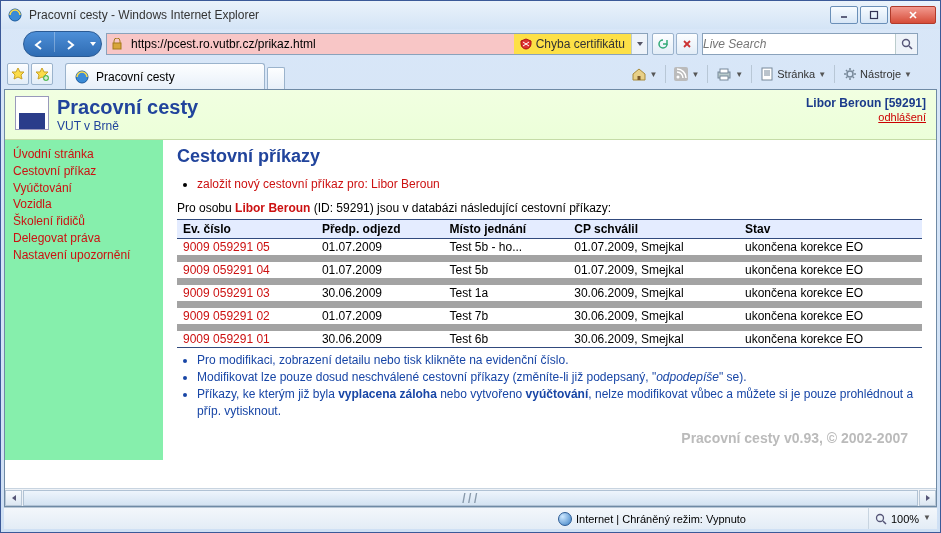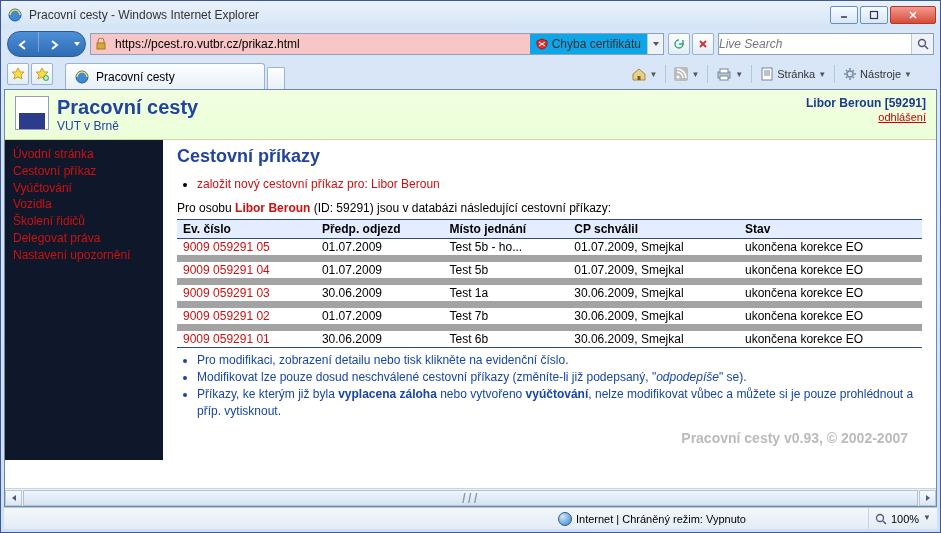--- a/index.html
+++ b/index.html
@@ -8,30 +8,30 @@
   
   .window { width: 941px; height: 533px; border: 1px solid #3b5998; background: linear-gradient(#d9e7f8, #cfe0f4); display: flex; flex-direction: column; }
   .titlebar { height: 28px; display: flex; align-items: center; padding: 0 4px 0 6px; background: linear-gradient(#eaf2fb, #d4e4f6); }
   .titlebar .ie-icon { width: 16px; height: 16px; margin-right: 6px; }
   .titlebar .title { flex: 1; color: #333; font-size: 12px; }
   .winbtns { display: flex; gap: 2px; }
   .winbtn { width: 28px; height: 18px; border: 1px solid #6a8fb8; border-radius: 2px; display:flex; align-items:center; justify-content:center; background: linear-gradient(#f7fbff,#d7e6f6); }
   .winbtn.close { background: linear-gradient(#f29a8f,#d64c38); border-color:#b03a2a; width: 46px; }
   .winbtn svg { display:block; }
 
-  .navbar { height: 30px; display:flex; align-items:center; padding: 2px 6px; gap:4px; }
+  .navbar { height: 30px; display:flex; align-items:center; padding: 2px 22px; gap:4px; }
   .navbtns { display:flex; background: linear-gradient(#4d8fd8,#2f6cb3); border-radius: 14px; border:1px solid #2a5a94; height:26px; }
   .navbtn { width: 30px; height: 26px; display:flex; align-items:center; justify-content:center; }
   .divv { width:1px; height:20px; background: rgba(255,255,255,0.3); }
   .refresh-dd { width:16px; display:flex; align-items:center; justify-content:center; }
 
   .addrwrap { flex:1; display:flex; align-items:center; background:#fff; border:1px solid #8aa2bb; height:22px; }
   .addr-lock { background:#f8c6c6; height:100%; display:flex; align-items:center; padding:0 4px; }
   .addr-text { flex:1; padding:0 4px; font-size:12px; background:#f8c6c6; height:100%; display:flex; align-items:center; border:none; outline:none; }
-  .cert-err { display:flex; align-items:center; gap:4px; background:#0ea5e9; padding:0 6px; height:100%; color:#333; }
+  .cert-err { display:flex; align-items:center; gap:4px; background:#fde047; padding:0 6px; height:100%; color:#333; }
   .addr-dd { width:16px; display:flex; align-items:center; justify-content:center; background:#eef3f9; border-left:1px solid #bcc; height:100%; }
 
   .searchwrap { width:216px; display:flex; align-items:center; background:#fff; border:1px solid #8aa2bb; height:22px; }
   .search-input { flex:1; border:none; font-style:italic; color:#888; font-size:12px; outline:none; }
   .search-go { width:22px; display:flex; align-items:center; justify-content:center; background:#eef3f9; border-left:1px solid #bcc; height:100%; }
 
   .smallnavbtns { display:flex; gap:2px; }
   .smallbtn { width:22px; height:22px; border:1px solid #9bb3cc; background: linear-gradient(#fdfeff,#e3edf7); border-radius:2px; display:flex; align-items:center; justify-content:center; }
 
   .tabbar { height: 30px; display:flex; align-items:flex-end; padding:0 6px; gap:2px; }
@@ -57,21 +57,21 @@
   .header { background: linear-gradient(#f1ffe1,#ecffd9); border-bottom:1px solid #c5dca7; padding:6px 10px; display:flex; }
   .logo { width:34px; height:34px; border:1px solid #99b; background:#fff; margin-right:8px; display:flex; align-items:flex-end; justify-content:center; }
   .logo-inner { width:26px; height:16px; background:#2a3c8a; }
   .header h1 { color:#21449c; font-size:20px; font-weight:bold; font-family: Tahoma, sans-serif; }
   .header .sub { color:#21449c; font-size:12px; }
   .header-right { margin-left:auto; text-align:right; }
   .user { font-weight:bold; color:#1a3a8a; font-size:12px; }
   .logout { color:#c00; font-size:11px; }
 
   .body { display:flex; }
-  .sidebar { width:158px; background:#0f172a; padding:6px 8px; font-size:12px; }
+  .sidebar { width:158px; background:#86efac; padding:6px 8px; font-size:12px; }
   .sidebar a { display:block; color:#c11; text-decoration:none; line-height:1.4; }
   .main { flex:1; padding:6px 14px 10px 14px; font-size:12px; }
   .main h2 { color:#21449c; font-size:18px; margin-bottom:10px; font-family:Tahoma,sans-serif; }
   .bulleted { margin:4px 0 10px 20px; }
   .bulleted li { color:#000; }
   .bulleted a { color:#c11; text-decoration:none; }
   .intro { margin:4px 0; }
   .intro .name { color:#c11; font-weight:bold; }
 
   table.data { width:100%; border-collapse: collapse; font-size:12px; margin-top:2px; }

